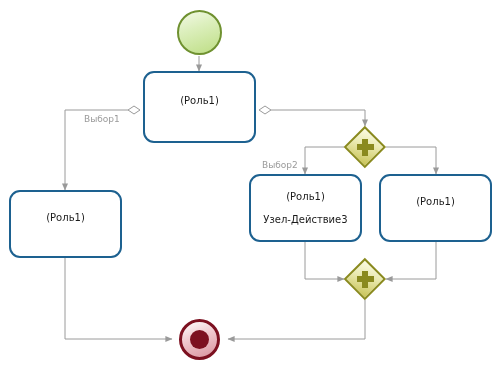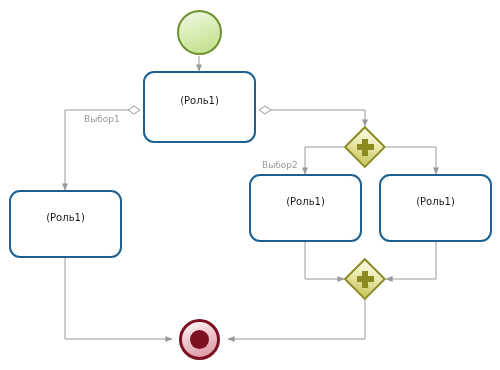--- a/index.html
+++ b/index.html
@@ -159,20 +159,21 @@
     <div class="gateway-plus-h"></div>
     <div class="gateway-plus-v"></div>
   </div>
 
   <div class="node-activity" style="left:9px; top:190px; width:113px; height:68px;">
     <div class="node-role">(Роль1)</div>
   </div>
 
   <div class="node-activity" style="left:249px; top:174px; width:113px; height:68px;">
     <div class="node-role">(Роль1)</div>
+    <div class="node-title">Узел-Действие3</div>
   </div>
 
   <div class="node-activity" style="left:379px; top:174px; width:113px; height:68px;">
     <div class="node-role">(Роль1)</div>
   </div>
 
   <div class="gateway" style="left:344px; top:258px; width:42px; height:42px;">
     <div class="gateway-body"></div>
     <div class="gateway-plus-h"></div>
     <div class="gateway-plus-v"></div>

